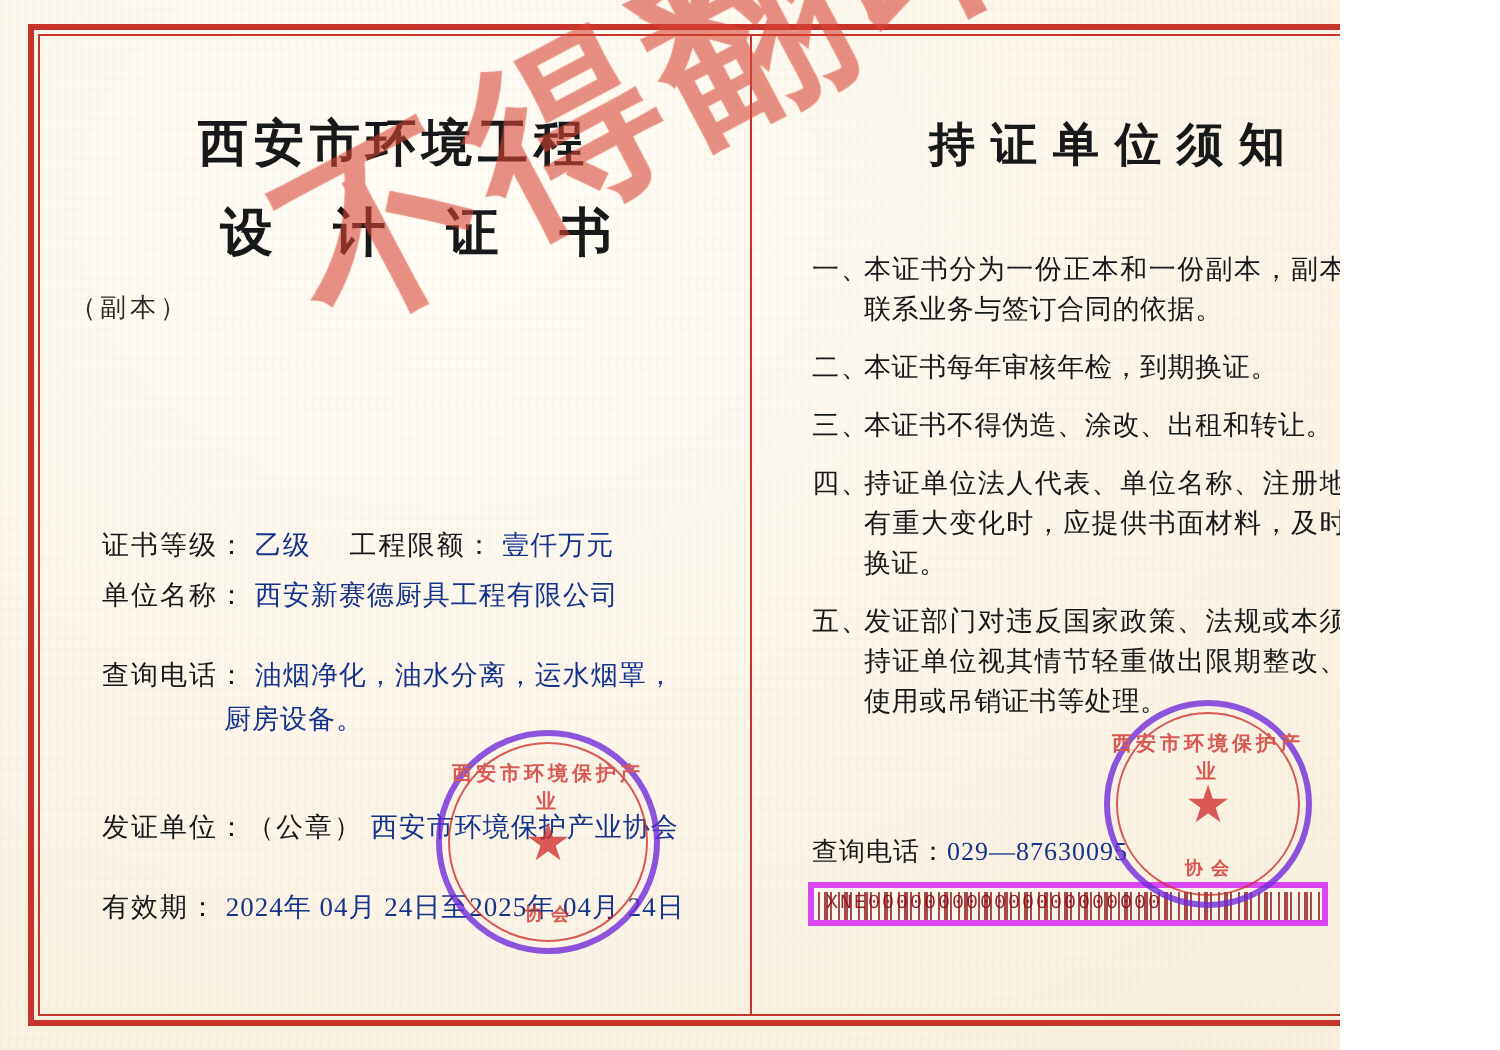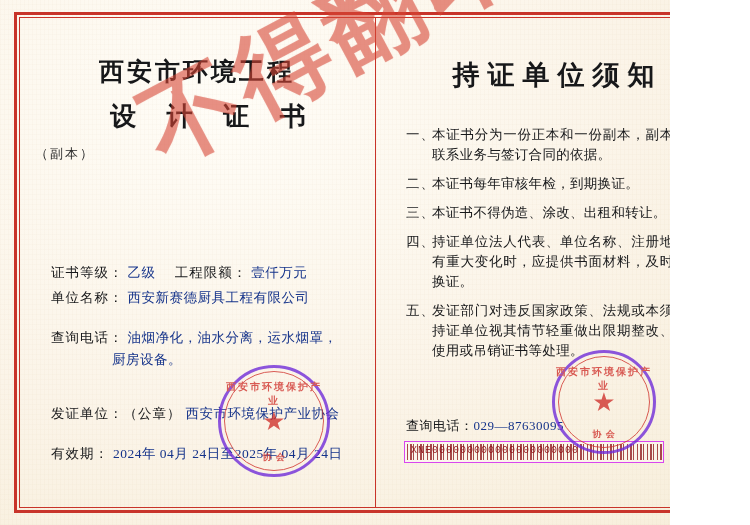--- a/index.html
+++ b/index.html
@@ -126,21 +126,21 @@
   .row-issuer  { top: 388px; }
   .row-valid   { top: 428px; }
 
   
   .right-title {
     position: absolute;
     left: 0; top: 40px;
     width: 355px;
     text-align: center;
     font-family: "Liberation Serif", serif;
-    font-size: 27px;
+    font-size: 23px;
     font-weight: bold;
     letter-spacing: 8px;
     text-indent: 8px;
     color: #17181a;
   }
   .notice-list {
     position: absolute;
     left: 30px;
     top: 108px;
     width: 296px;
@@ -172,21 +172,21 @@
     color: #17181a;
     letter-spacing: 0.5px;
   }
   .hotline .num { color: #15338a; }
   .query-box {
     position: absolute;
     left: 28px;
     top: 424px;
     width: 260px;
     height: 22px;
-    border: 1px solid #d946ef;
+    border: 3px solid #d946ef;
     box-sizing: border-box;
     overflow: hidden;
     background: rgba(255,255,255,0.35);
   }
   .barcode {
     position: absolute;
     left: 2px; top: 2px;
     width: 256px; height: 16px;
     background: repeating-linear-gradient(
       90deg,

